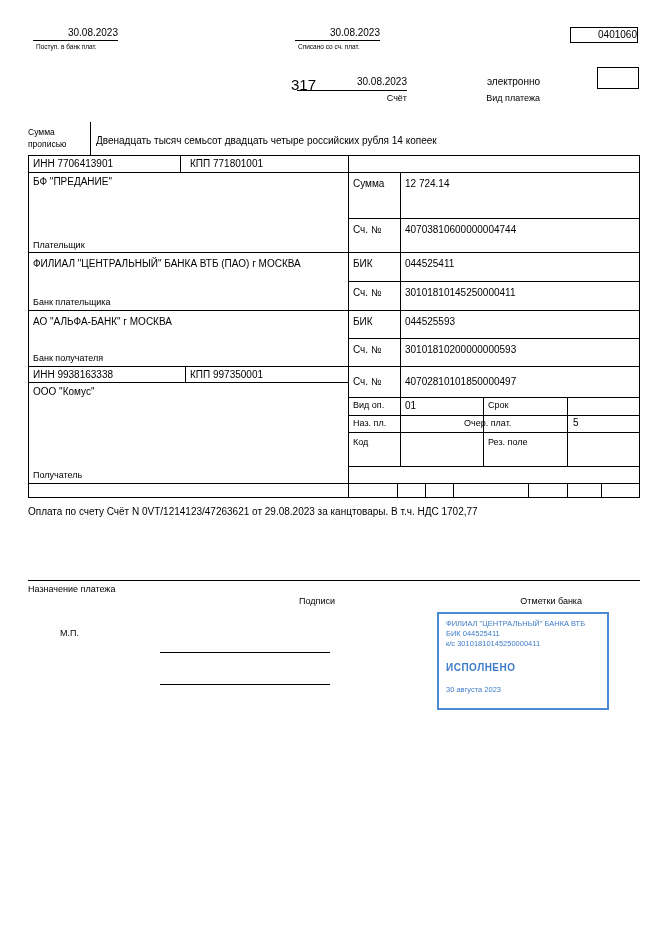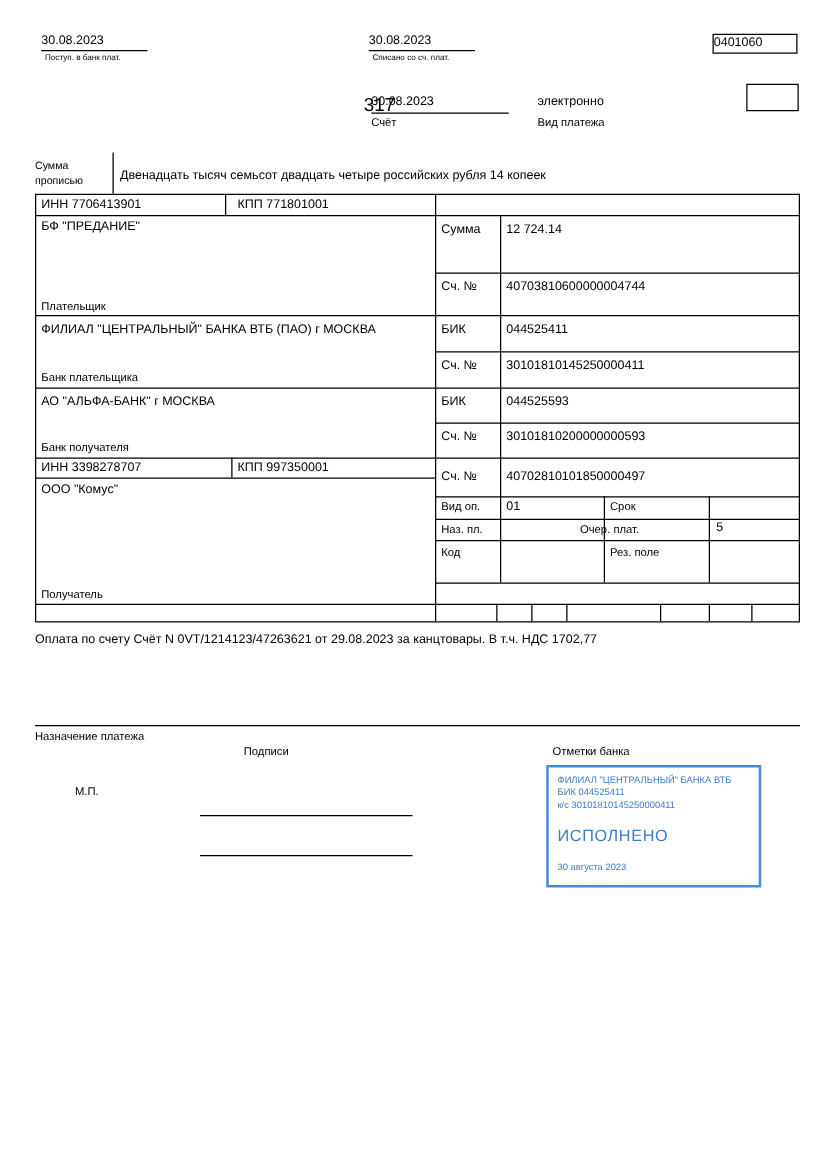--- a/index.html
+++ b/index.html
@@ -6,30 +6,30 @@
   html,body { background:#ffffff; }
   .page {
     position:relative; width:660px; height:933px; background:#fff;
     font-family:"Liberation Sans","DejaVu Sans",sans-serif; color:#000; overflow:hidden;
   }
   .txt { position:absolute; white-space:nowrap; font-size:10px; line-height:1.15; }
   .f9  { font-size:9px; }
   .tiny{ font-size:6.5px; }
   .small{ font-size:8.5px; }
   .bold{ font-weight:bold; }
-  .center{ text-align:left; }
+  .center{ text-align:right; }
   .hline { position:absolute; height:1px; background:#000; }
   .vline { position:absolute; width:1px; background:#000; }
   .box { position:absolute; border:1px solid #000; }
   .stamp {
     position:absolute; left:437px; top:612px; width:172px; height:98px;
     border:2px solid #4a8bd4; color:#3d7cc9; padding:5px 7px;
     font-size:7.5px; line-height:1.3;
   }
-  .stamp .status { margin-top:13px; font-size:13px; font-weight:normal; letter-spacing:0.5px; }
+  .stamp .status { margin-top:13px; font-size:10px; font-weight:bold; letter-spacing:0.5px; }
   .stamp .sdate  { margin-top:11px; }
 </style>
 </head>
 <body>
 
 <div class="page">
 
   <div class="txt center" style="left:33px;top:27px;width:85px">30.08.2023</div>
   <div class="hline" style="left:33px;top:40px;width:85px"></div>
   <div class="txt tiny" style="left:36px;top:43px">Поступ. в банк плат.</div>
@@ -105,21 +105,21 @@
   <div class="txt" style="left:353px;top:287px">Сч. №</div>
   <div class="txt" style="left:405px;top:287px">30101810145250000411</div>
 
   <div class="txt" style="left:33px;top:316px">АО "АЛЬФА-БАНК" г МОСКВА</div>
   <div class="txt f9" style="left:33px;top:353px">Банк получателя</div>
   <div class="txt" style="left:353px;top:316px">БИК</div>
   <div class="txt" style="left:405px;top:316px">044525593</div>
   <div class="txt" style="left:353px;top:344px">Сч. №</div>
   <div class="txt" style="left:405px;top:344px">30101810200000000593</div>
 
-  <div class="txt" style="left:33px;top:369px">ИНН 3398278707</div>
+  <div class="txt" style="left:33px;top:369px">ИНН 9938163338</div>
   <div class="txt" style="left:190px;top:369px">КПП 997350001</div>
   <div class="txt" style="left:353px;top:376px">Сч. №</div>
   <div class="txt" style="left:405px;top:376px">40702810101850000497</div>
   <div class="txt" style="left:33px;top:386px">ООО "Комус"</div>
   <div class="txt f9" style="left:33px;top:470px">Получатель</div>
 
   <div class="txt f9" style="left:353px;top:400px">Вид оп.</div>
   <div class="txt" style="left:405px;top:400px">01</div>
   <div class="txt f9" style="left:488px;top:400px">Срок</div>
   <div class="txt f9" style="left:353px;top:418px">Наз. пл.</div>

